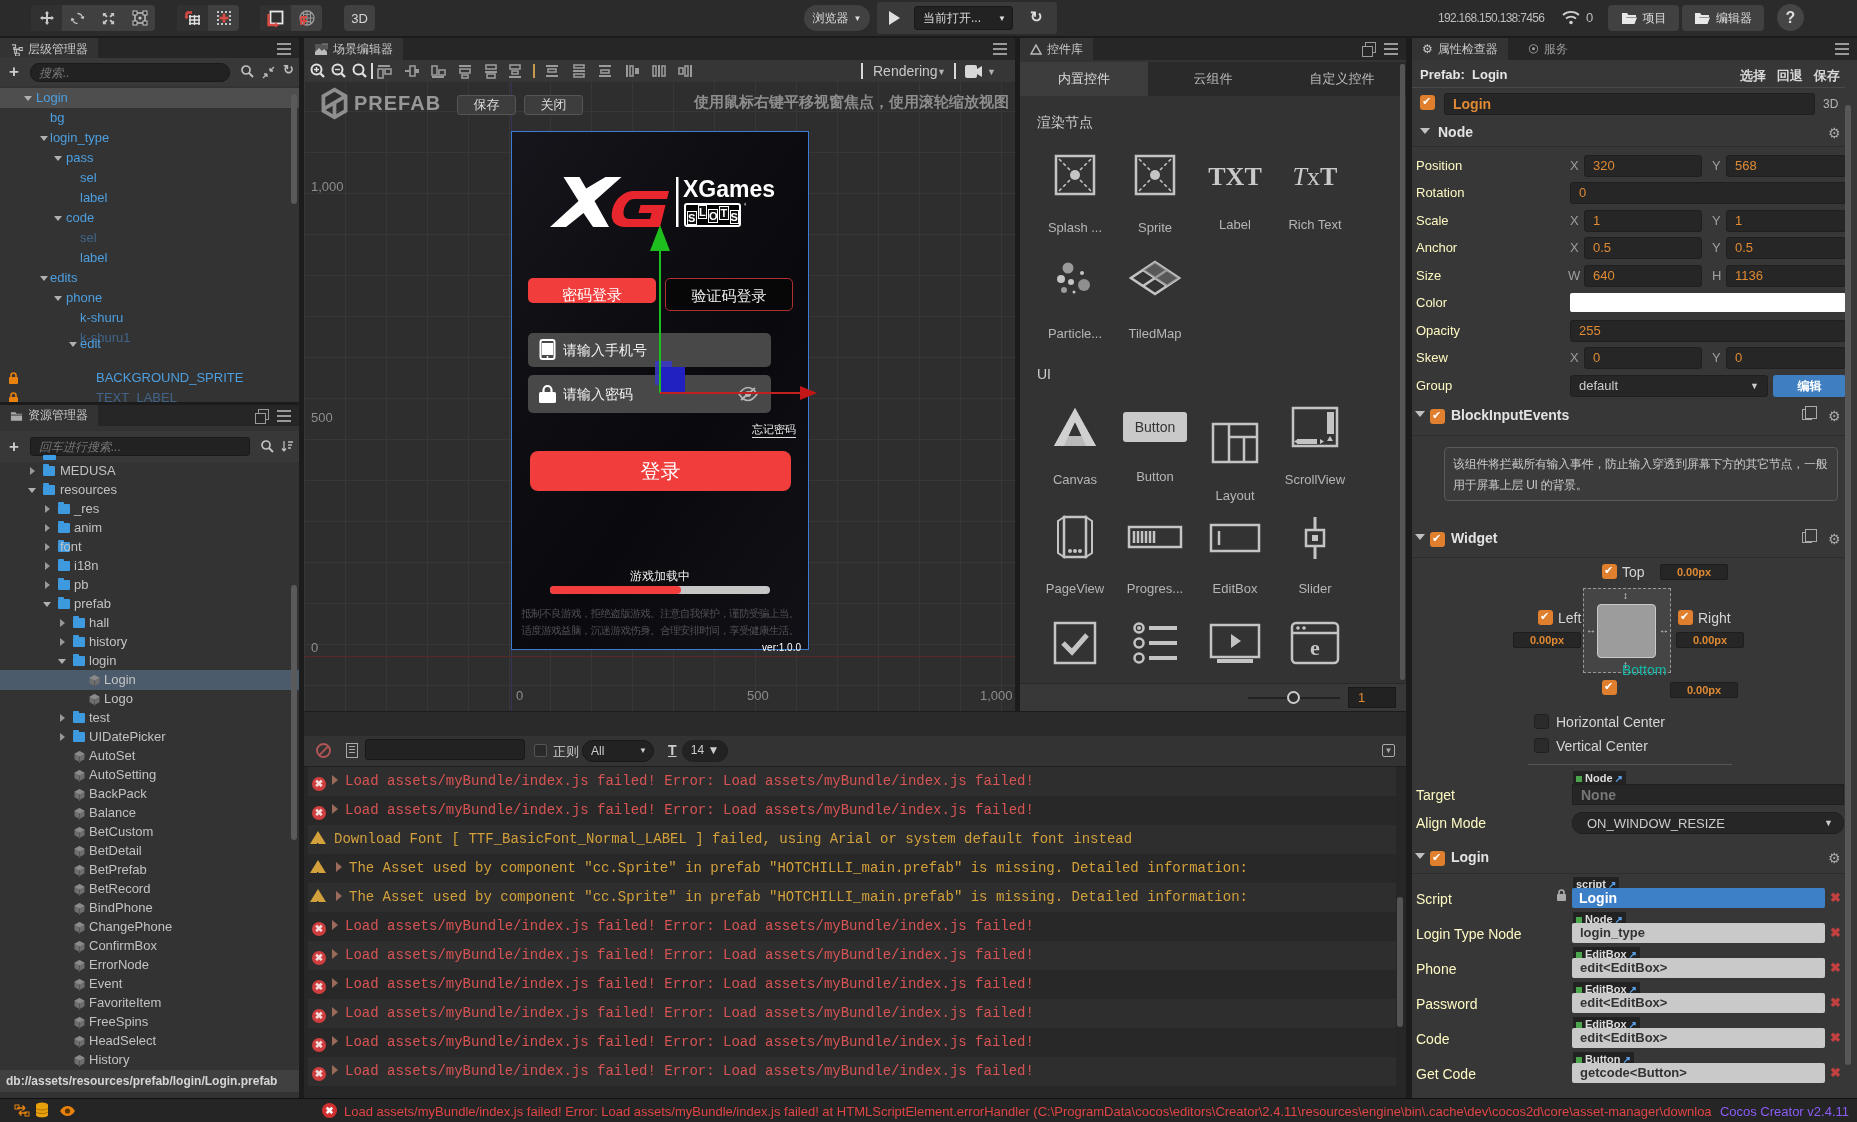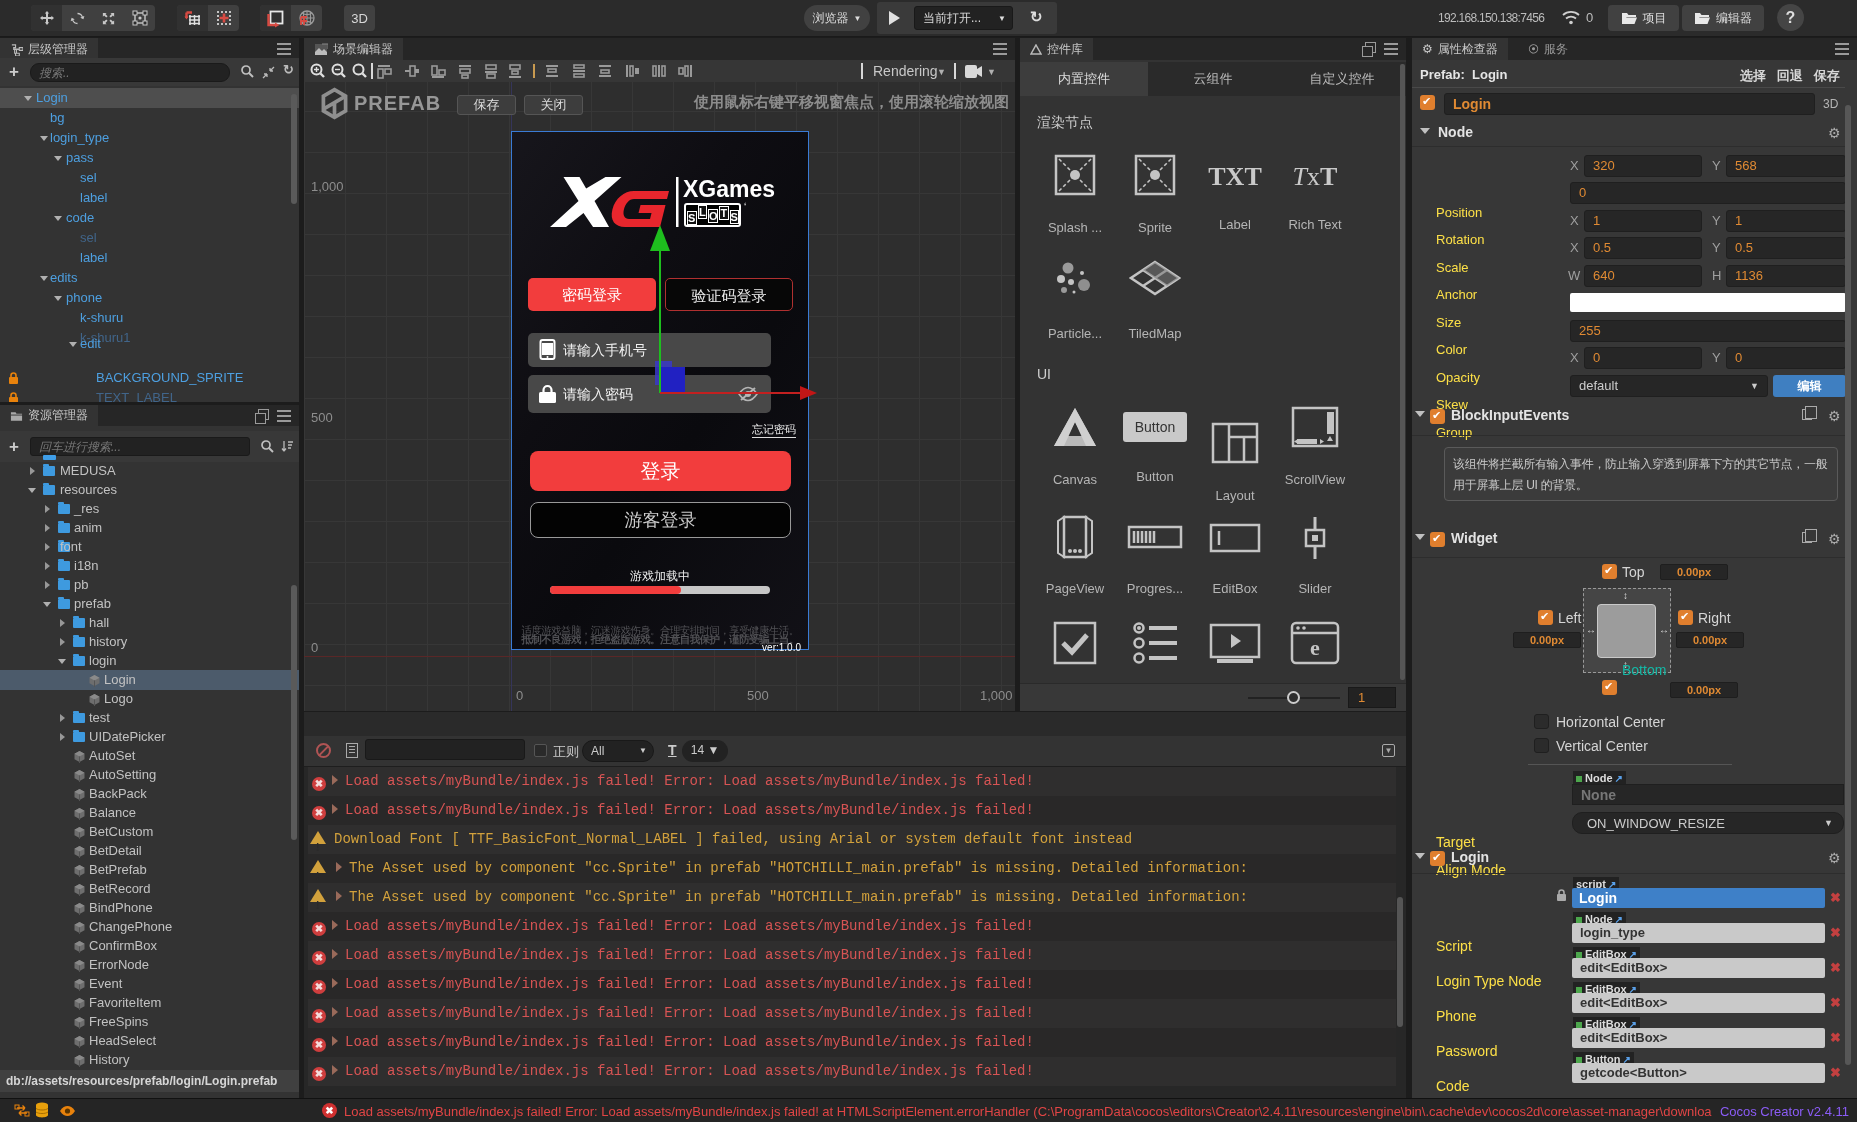--- a/index.html
+++ b/index.html
@@ -80,21 +80,21 @@
 .cararr { display:inline-block; width:0; height:0; border-top:5px solid transparent; border-bottom:5px solid transparent;
   border-left:6px solid #9a6a5a; margin-right:7px; }
 
 
 #ctrllib { left:1020px; top:38px; width:386px; height:673px; background:#333333; }
 .subtab { position:absolute; top:0; height:31px; font-size:13px; color:#bbb; display:flex; align-items:center; justify-content:center; }
 .citem { position:absolute; width:80px; text-align:center; color:#b5b5b5; font-size:13px; }
 
 
 #inspector { left:1412px; top:38px; width:445px; height:1060px; background:#373737; }
-.iplabel { position:absolute; left:24px; color:#fde047; font-size:13px; line-height:22px;margin-top:47px; }
+.iplabel { position:absolute; left:4px; color:#fef9c3; font-size:13px; line-height:22px; }
 .ipinput { position:absolute; height:22px; background:#262626; border:1px solid #1f1f1f; border-radius:3px;
   color:#e08a33; font-size:13px; line-height:20px; padding-left:8px; }
 .xy { position:absolute; color:#9f9f9f; font-size:13px; line-height:22px; }
 .chk { position:absolute; width:15px; height:15px; background:#e07f2e; border-radius:3px; }
 .chk:after { content:"\2714"; position:absolute; left:2px; top:0px; color:#fff; font-size:11px; }
 .chk.off { background:#2b2b2b; border:1px solid #1f1f1f; }
 .chk.off:after { content:""; }
 .badge { position:absolute; height:14px; background:#222; font-size:11px; font-weight:bold; color:#ddd;
   padding:0 3px; line-height:14px; }
 .badge i { display:inline-block; width:6px; height:6px; background:#4ca64c; margin-right:3px; font-style:normal;}
@@ -729,21 +729,21 @@
           <div style="position:absolute;left:171px;top:44px;color:#fff;font-size:23px;font-weight:bold;letter-spacing:0px;">XGames</div>
           <div style="position:absolute;left:172px;top:71px;width:57px;height:24px;border:2px solid #fff;border-radius:3px;background:#000;display:flex;overflow:hidden;">
             <div class="slotc" style="margin-top:6px;">S</div>
               <div class="slotc">L</div>
               <div class="slotc" style="margin-top:4px;">O</div>
               <div class="slotc" style="margin-top:1px;">T</div>
               <div class="slotc" style="margin-top:5px;">S</div>
           </div>
           <div style="position:absolute;left:232px;top:70px;color:#fff;font-size:10px;">ʻ</div>
         </div>
-        <div class="stbtn" style="left:16px;top:146px;width:128px;height:33px;background:#f23d3d;border-radius:5px;color:#fff;">密码登录</div>
+        <div class="stbtn" style="left:16px;top:146px;width:128px;height:25px;background:#f23d3d;border-radius:5px;color:#fff;">密码登录</div>
         <div class="stbtn" style="left:153px;top:146px;width:128px;height:33px;background:#070707;border:1px solid #b03030;border-radius:5px;color:#eee;">验证码登录</div>
         <div class="stinput" style="top:201px;">
           <svg style="position:absolute;left:11px;top:6px;" width="17" height="21" viewBox="0 0 17 21">
               <rect x="1.5" y="1" width="14" height="19" rx="2" fill="none" stroke="#fff" stroke-width="2"></rect>
               <rect x="3" y="4" width="11" height="12" fill="#fff"></rect>
               <circle cx="8.5" cy="18" r="1" fill="#fff"></circle>
             </svg>
           <span style="margin-left:35px;">请输入手机号</span>
         </div>
         <div class="stinput" style="top:243px;height:38px;line-height:38px;">
@@ -753,26 +753,25 @@
             </svg>
           <span style="margin-left:35px;">请输入密码</span>
           <svg style="position:absolute;right:13px;top:11px;" width="20" height="16" viewBox="0 0 20 16">
               <path d="M1 8c3-4.5 6.5-6.5 9-6.5S16 3.5 19 8c-3 4.5-6.5 6.5-9 6.5S4 12.5 1 8z" fill="none" stroke="#b5b5b5" stroke-width="1.6"></path>
               <circle cx="10" cy="8" r="3" fill="#b5b5b5"></circle>
               <path d="M3 14L17 2" stroke="#b5b5b5" stroke-width="2"></path>
             </svg>
         </div>
         <div style="position:absolute;left:240px;top:290px;color:#e8e8e8;font-size:11px;border-bottom:1px solid #ddd;">忘记密码</div>
         <div class="stbtn" style="left:18px;top:319px;width:261px;height:40px;background:#f23d3d;border-radius:8px;color:#fff;font-size:20px;line-height:40px;">登录</div>
-        <div class="stbtn" style="left:18px;top:370px;width:261px;height:36px;background:#030303;border:1px solid #999;border-radius:8px;color:#ccc;font-size:18px;line-height:34px;">游客登录</div>
         <div style="position:absolute;left:0;right:0;top:436px;text-align:center;color:#f0f0f0;font-size:12px;">游戏加载中</div>
         <div style="position:absolute;left:38px;top:454px;width:220px;height:8px;border-radius:4px;background:#c6c6c6;">
             <div style="position:absolute;left:0;top:0;width:131px;height:8px;border-radius:4px;background:#f23d3d;"></div>
           </div>
-        <div class="stgray" style="top:501px;font-weight:bold;">抵制不良游戏，拒绝盗版游戏。注意自我保护，谨防受骗上当。</div>
+        <div class="stgray" style="top:475px;">抵制不良游戏，拒绝盗版游戏。注意自我保护，谨防受骗上当。</div>
         <div class="stgray" style="top:492px;">适度游戏益脑，沉迷游戏伤身。合理安排时间，享受健康生活。</div>
         <div style="position:absolute;right:7px;top:510px;color:#fff;font-size:10px;">ver:1.0.0</div>
       </div>
 
       <div style="position:absolute;left:351px;top:279px;width:17px;height:24px;background:#3a3ac9;opacity:0.85;"></div>
       <div style="position:absolute;left:356px;top:285px;width:25px;height:25px;background:#2121c2;"></div>
       <div style="position:absolute;left:355px;top:169px;width:2px;height:142px;background:#1ebe1e;"></div>
       <div style="position:absolute;left:346px;top:143px;width:0;height:0;border-left:10px solid transparent;border-right:10px solid transparent;border-bottom:26px solid #1ebe1e;"></div>
       <div style="position:absolute;left:356px;top:310px;width:140px;height:2px;background:#c32020;"></div>
       <div style="position:absolute;left:496px;top:304px;width:0;height:0;border-top:7px solid transparent;border-bottom:7px solid transparent;border-left:17px solid #c31616;"></div>

